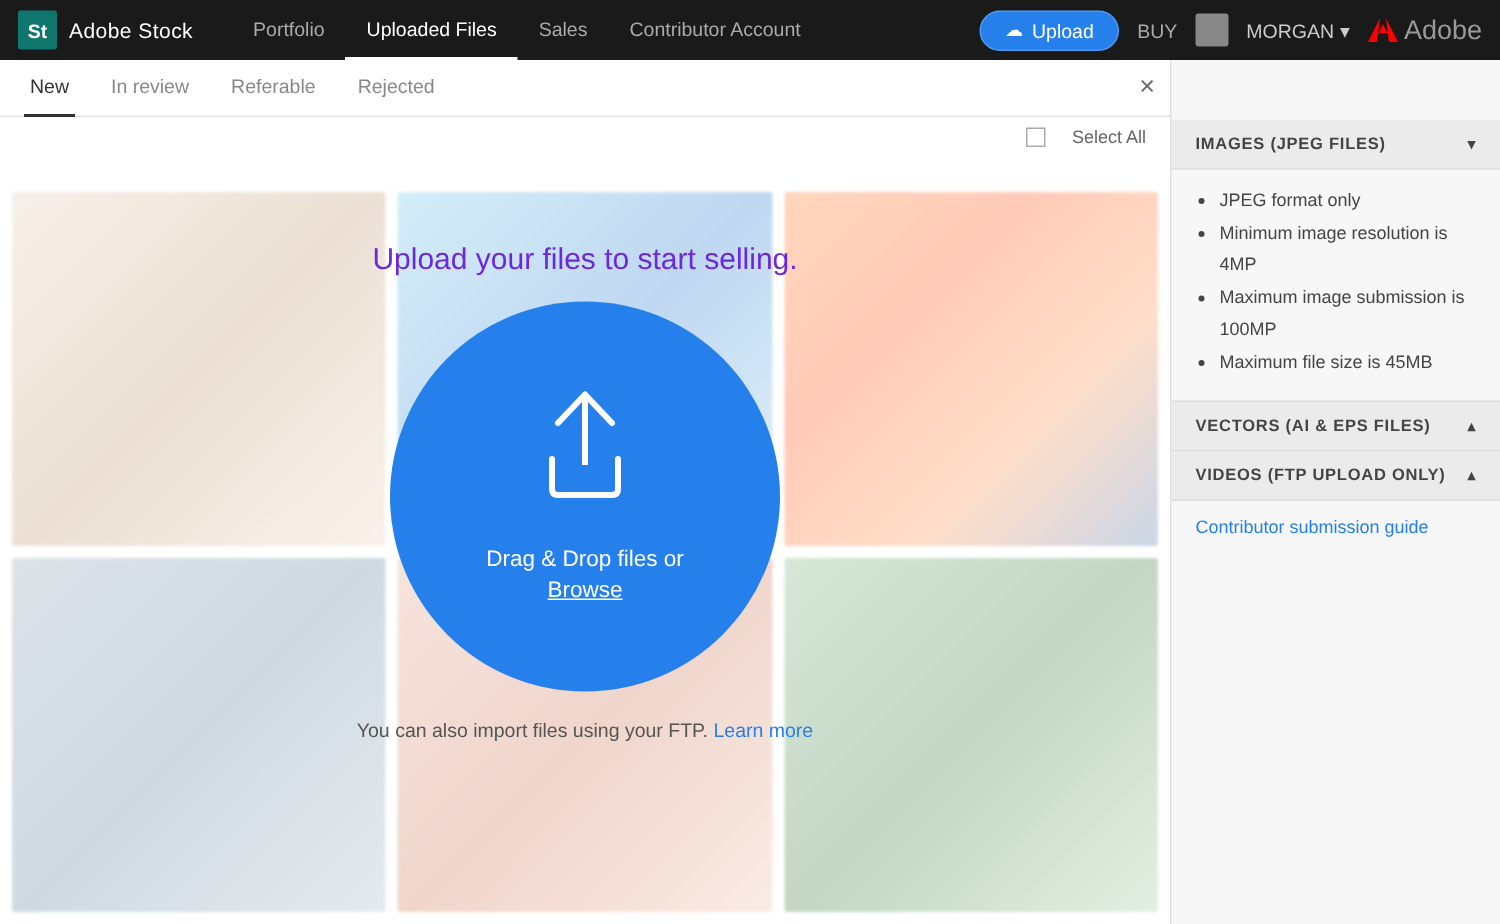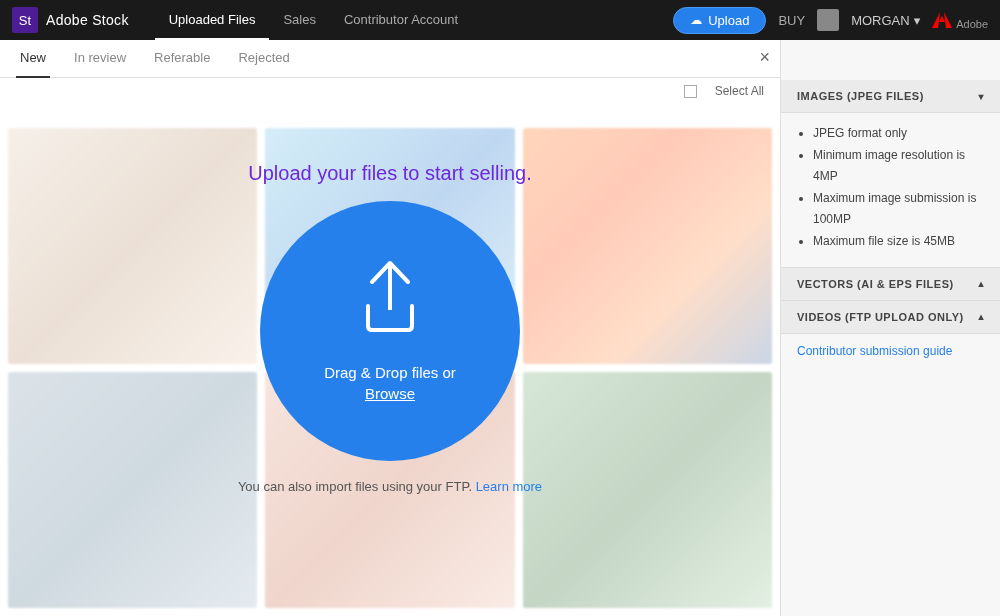--- a/index.html
+++ b/index.html
@@ -21,24 +21,24 @@
       gap: 18px;
       position: relative;
       z-index: 10;
     }
     .topnav-logo {
       display: flex;
       align-items: center;
       gap: 8px;
     }
     .logo-badge {
-      background: #4c1d95;
+      background: #0f766e;
       color: white;
       font-size: 13px;
-      font-weight: normal;
+      font-weight: bold;
       width: 26px;
       height: 26px;
       display: flex;
       align-items: center;
       justify-content: center;
       border-radius: 2px;
     }
     .logo-text {
       color: #ffffff;
       font-size: 14px;
@@ -101,24 +101,24 @@
     .user-name {
       color: #cccccc;
       font-size: 13px;
       cursor: pointer;
       display: flex;
       align-items: center;
       gap: 4px;
     }
     .adobe-logo {
       display: flex;
-      align-items: flex-end;
+      align-items: flex-start;
       gap: 4px;
       color: #999;
-      font-size: 11px;
+      font-size: 18px;
     }
     .adobe-icon {
       width: 20px;
       height: 20px;
     }
 
     
     .main-area {
       display: flex;
       height: calc(616px - 40px);
@@ -333,20 +333,21 @@
   </style>
 </head>
 <body>
 
 <nav class="topnav">
   <div class="topnav-logo">
     <div class="logo-badge">St</div>
     <span class="logo-text">Adobe Stock</span>
   </div>
   <div class="nav-items">
+    <div class="nav-item">Portfolio</div>
     <div class="nav-item active">Uploaded Files</div>
     <div class="nav-item">Sales</div>
     <div class="nav-item">Contributor Account</div>
   </div>
   <div class="topnav-right">
     <button class="upload-btn">
       <span class="upload-btn-icon">☁</span>
       <span>Upload</span>
     </button>
     <span class="buy-text">BUY</span>

